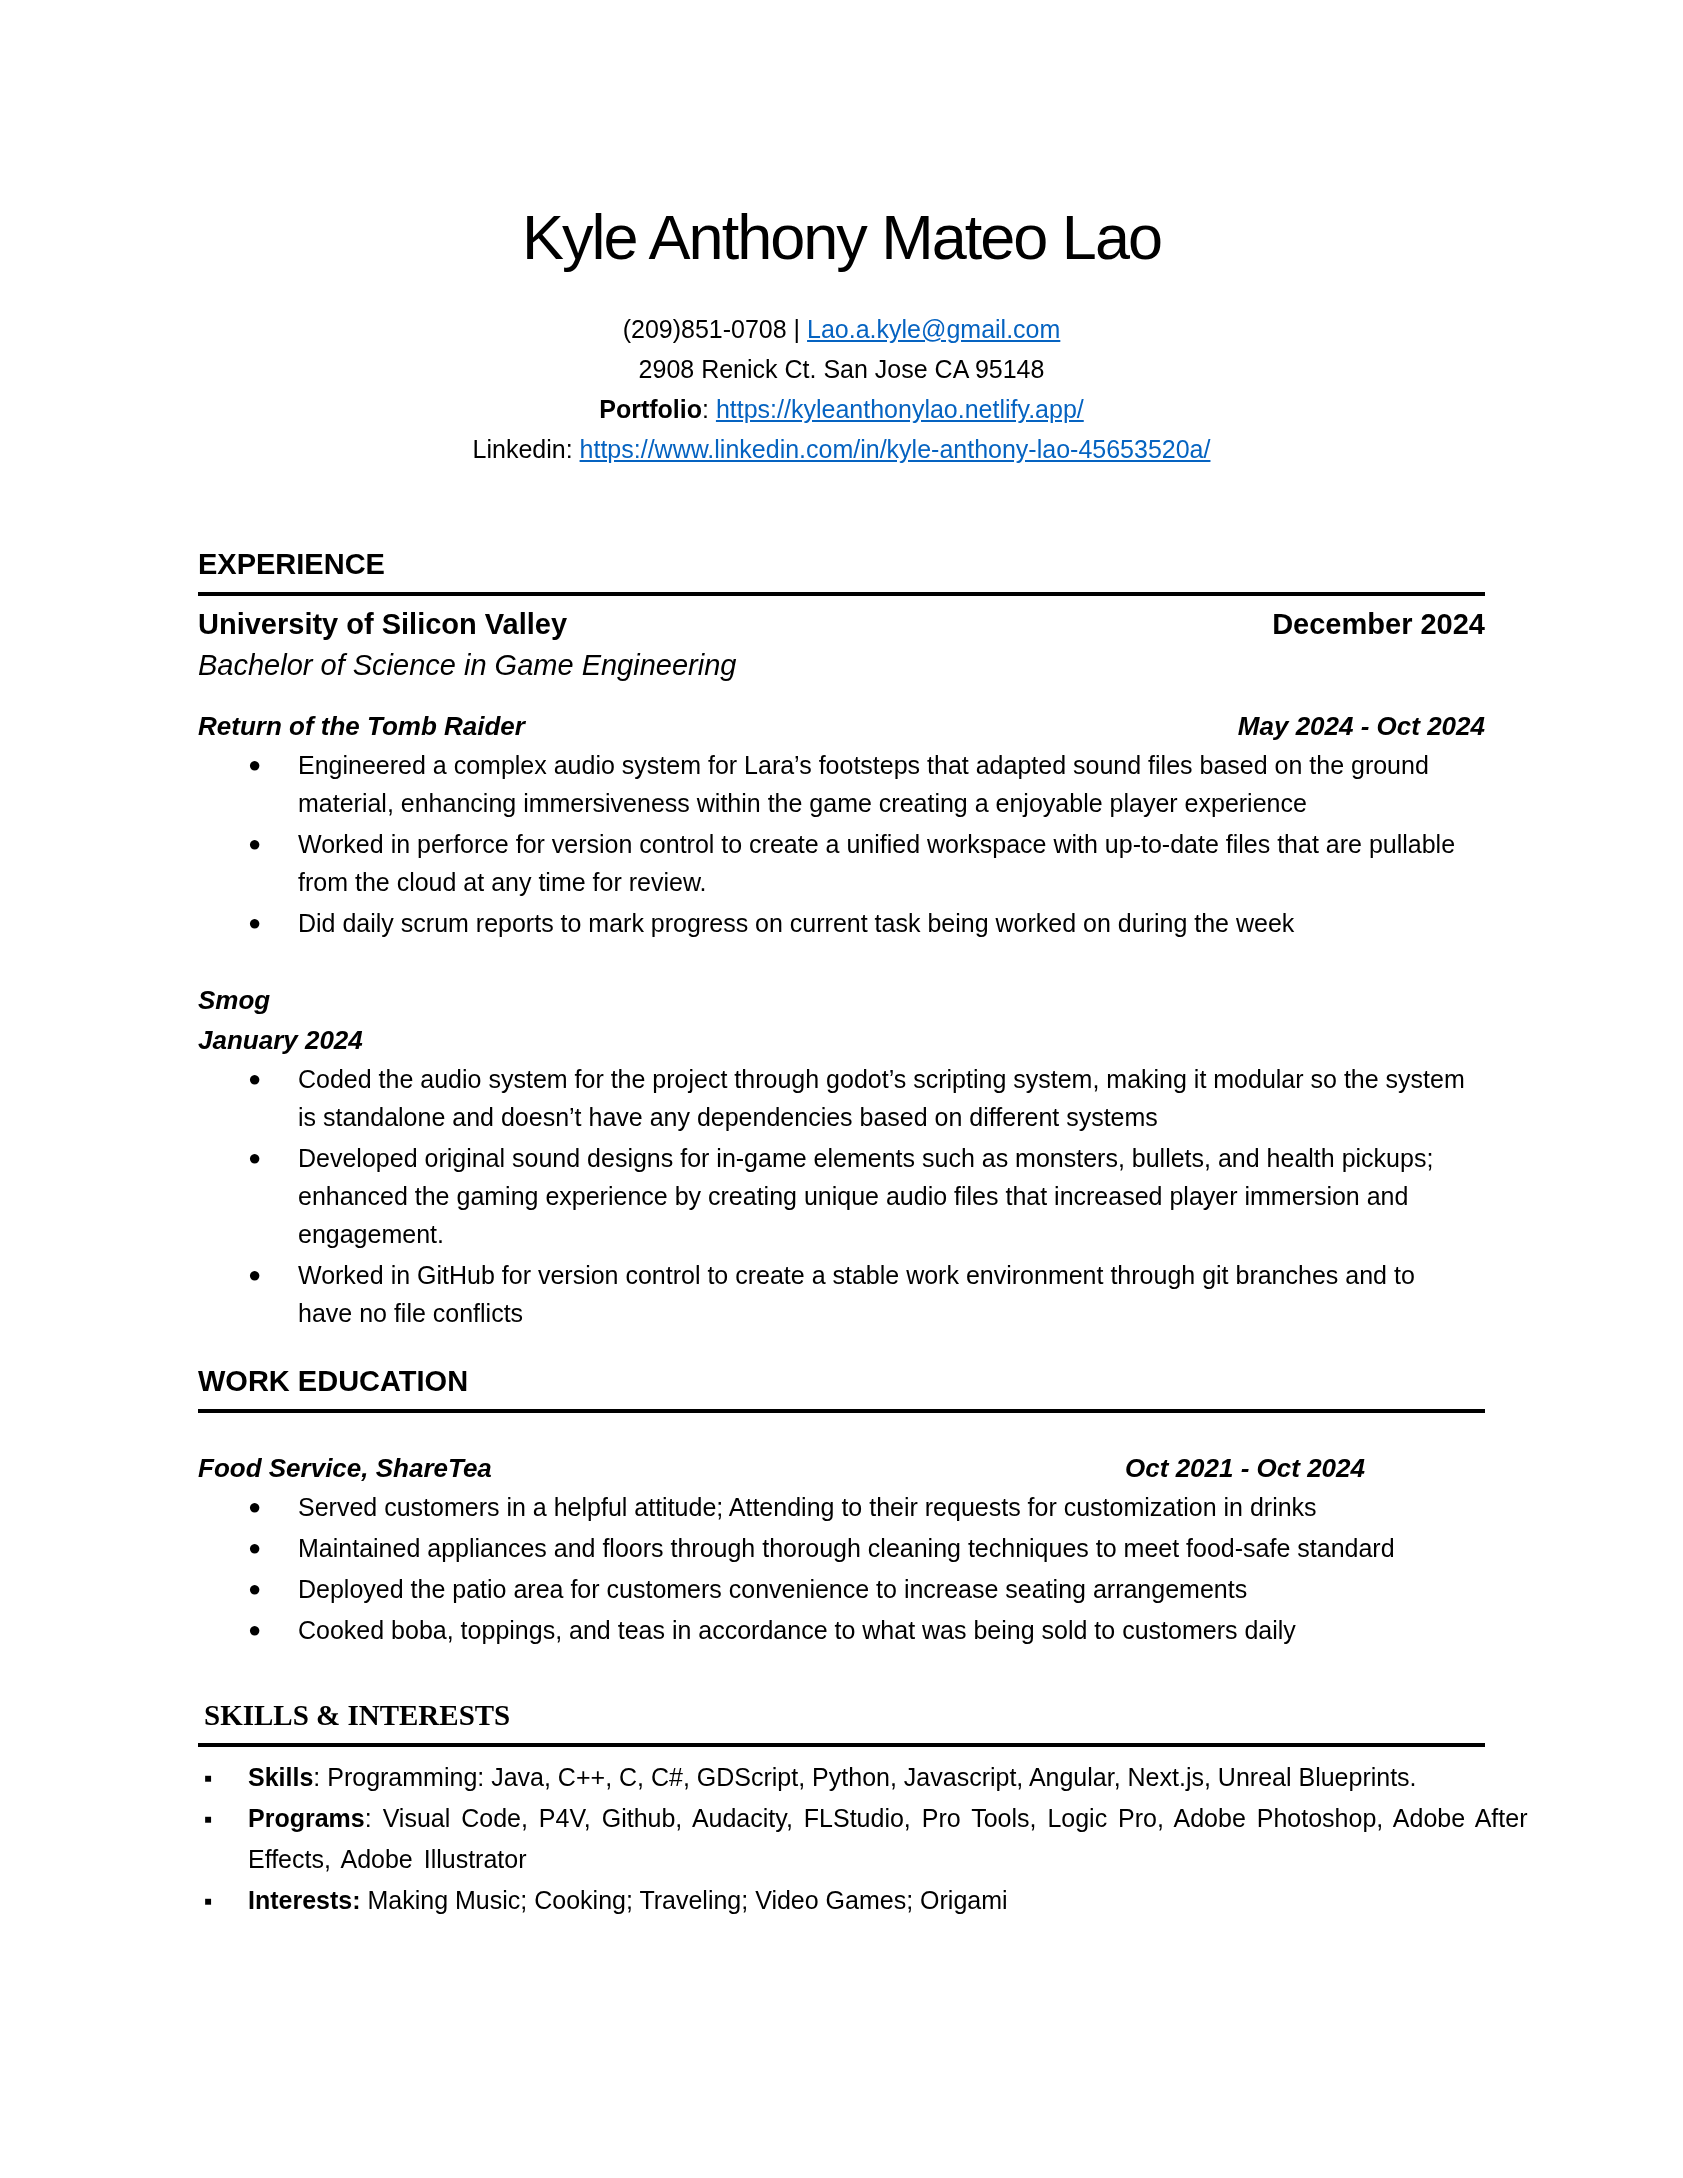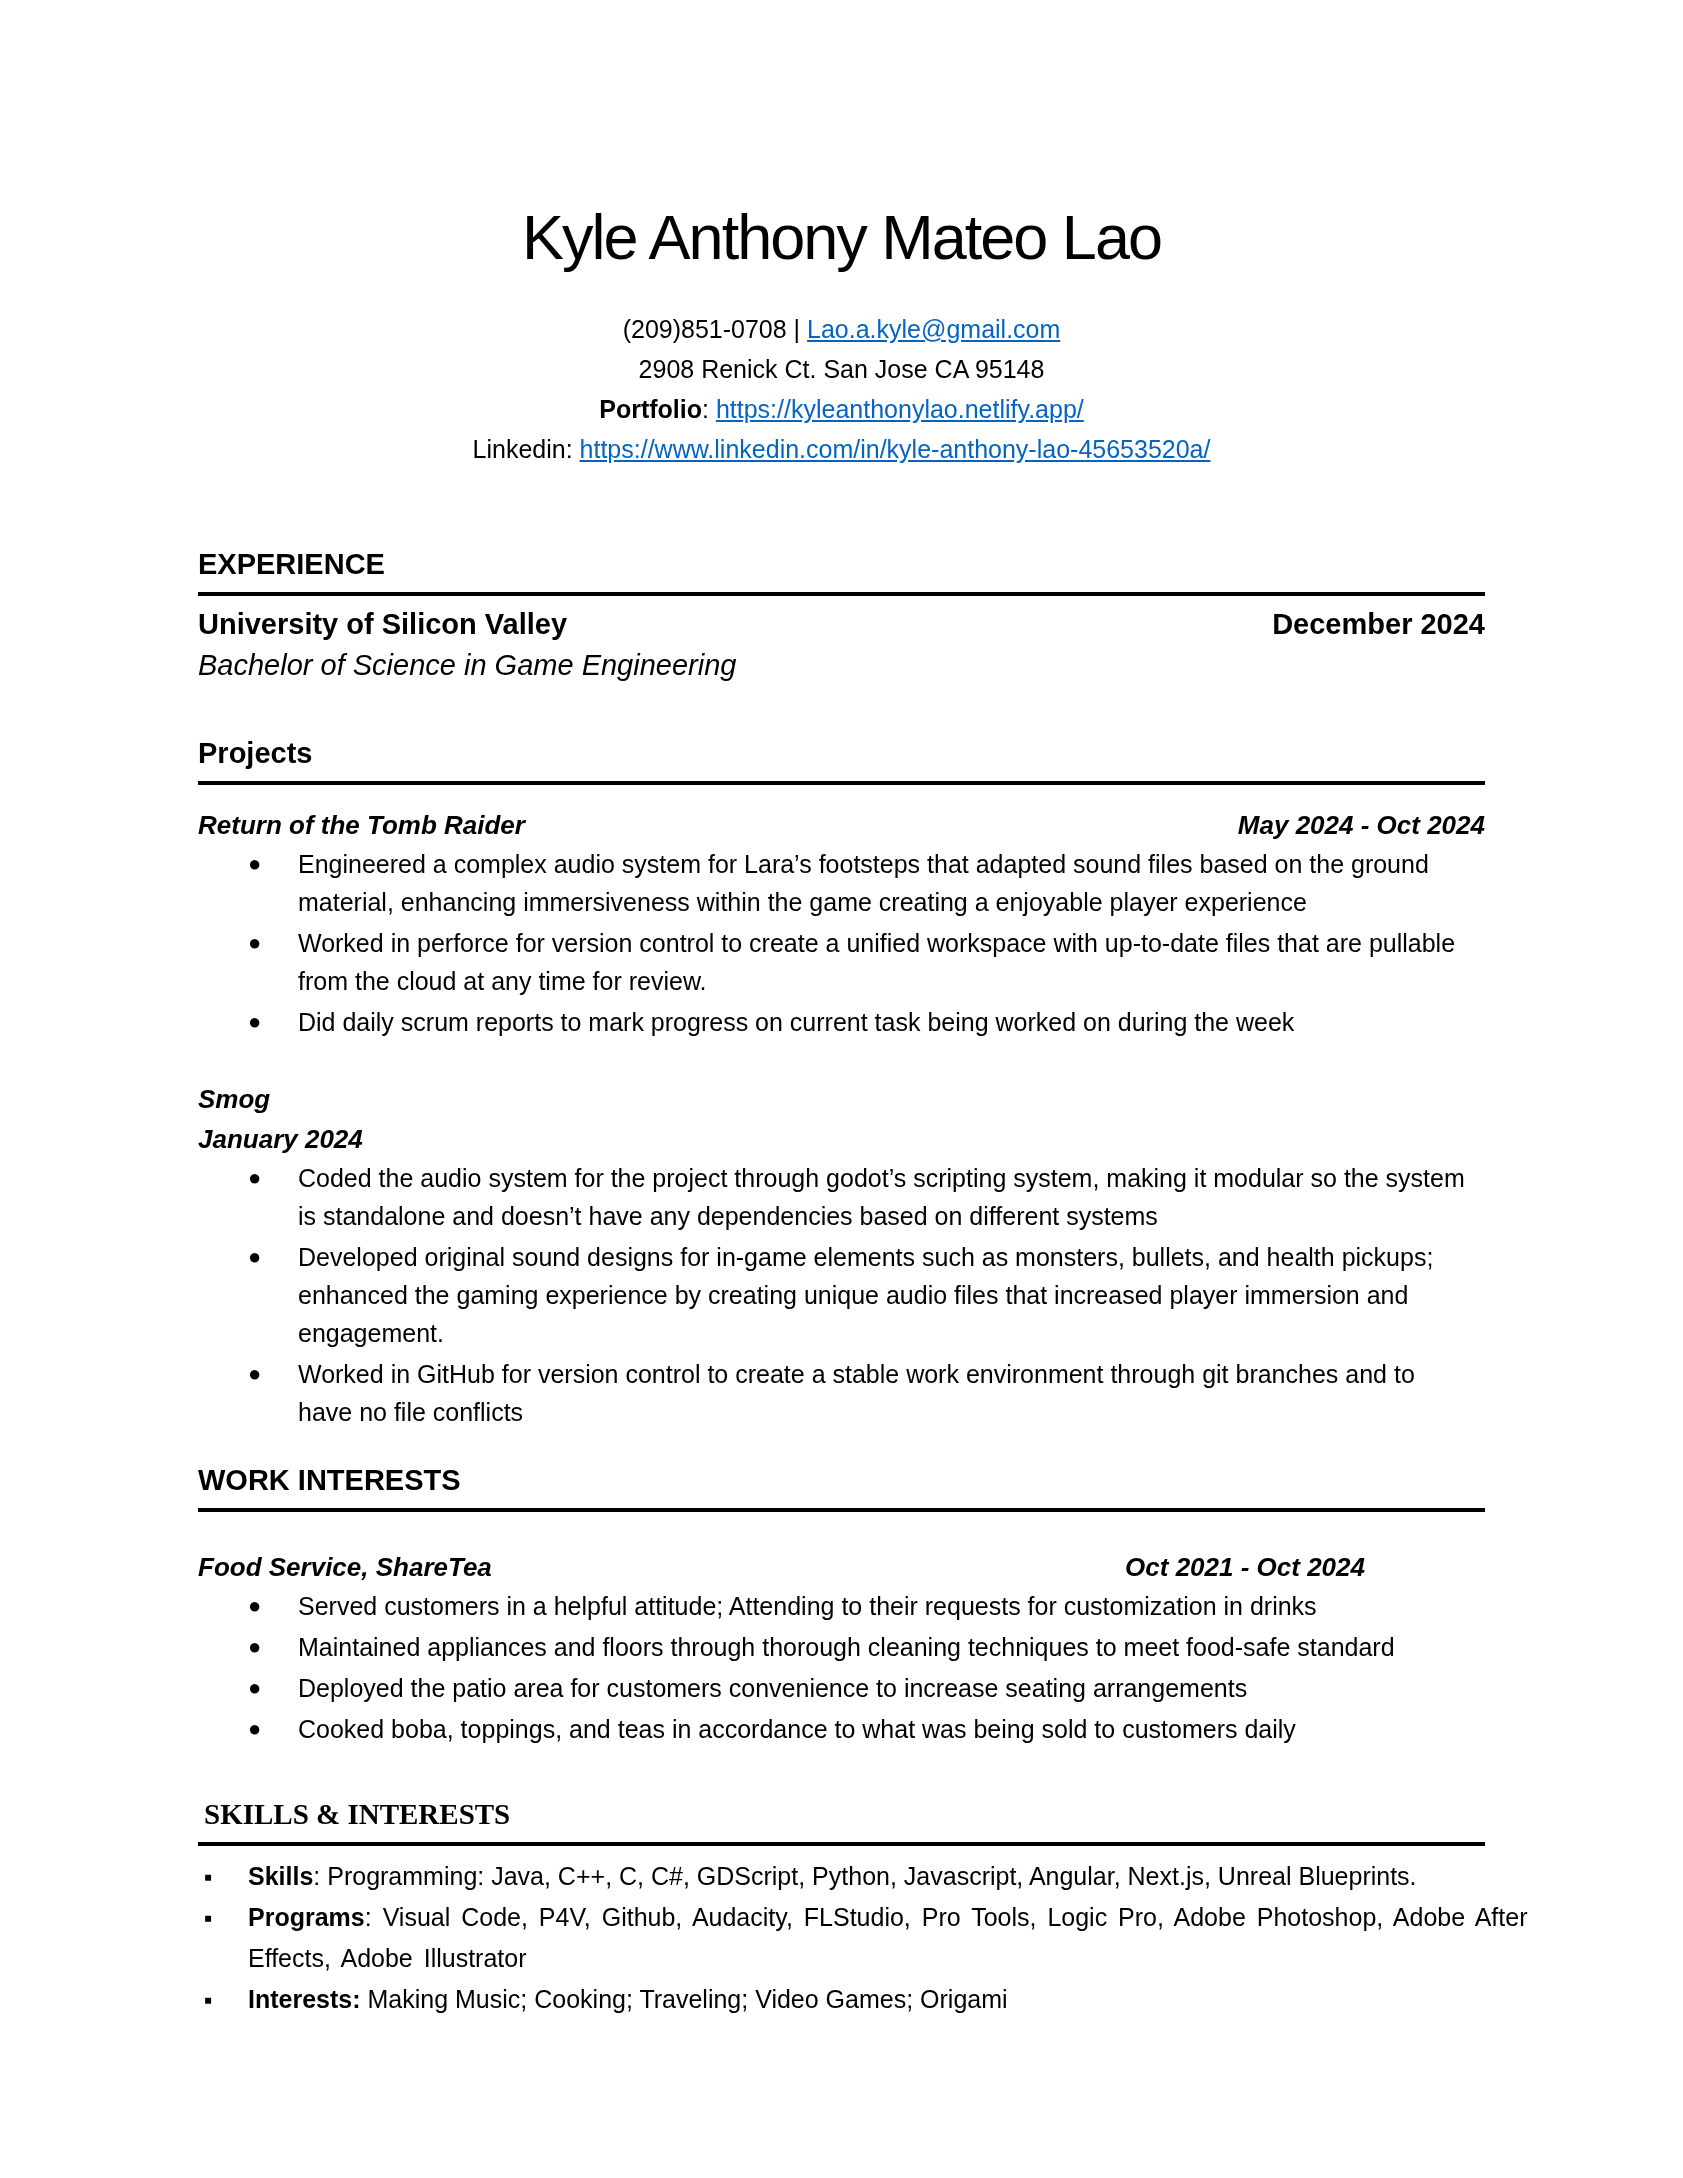--- a/index.html
+++ b/index.html
@@ -128,21 +128,20 @@
     </div>
 
     <h2 class="section mt-edu">EXPERIENCE</h2>
 
     <div class="row row-school">
       <span>University of Silicon Valley</span>
       <span>December 2024</span>
     </div>
     <div class="degree">Bachelor of Science in Game Engineering</div>
 
-    <h2 class="section mt-proj">Projects</h2>
 
     <div class="row row-title mt-title-1">
       <span>Return of the Tomb Raider</span>
       <span>May 2024 - Oct 2024</span>
     </div>
     <ul class="bullets">
       <li>
         <span class="li-glyph">●</span>
         <span class="li-text">Engineered a complex audio system for Lara’s footsteps that adapted sound files based on the ground
 material, enhancing immersiveness within the game creating a enjoyable player experience</span>
@@ -174,21 +173,21 @@
 enhanced the gaming experience by creating unique audio files that increased player immersion and
 engagement.</span>
       </li>
       <li>
         <span class="li-glyph">●</span>
         <span class="li-text">Worked in GitHub for version control to create a stable work environment through git branches and to
 have no file conflicts</span>
       </li>
     </ul>
 
-    <h2 class="section mt-work">WORK INTERESTS</h2>
+    <h2 class="section mt-work">WORK EDUCATION</h2>
 
     <div class="row row-title mt-title-3">
       <span>Food Service, ShareTea</span>
       <span class="date-ind-2">Oct 2021 - Oct 2024</span>
     </div>
     <ul class="bullets">
       <li>
         <span class="li-glyph">●</span>
         <span class="li-text">Served customers in a helpful attitude; Attending to their requests for customization in drinks</span>
       </li>

